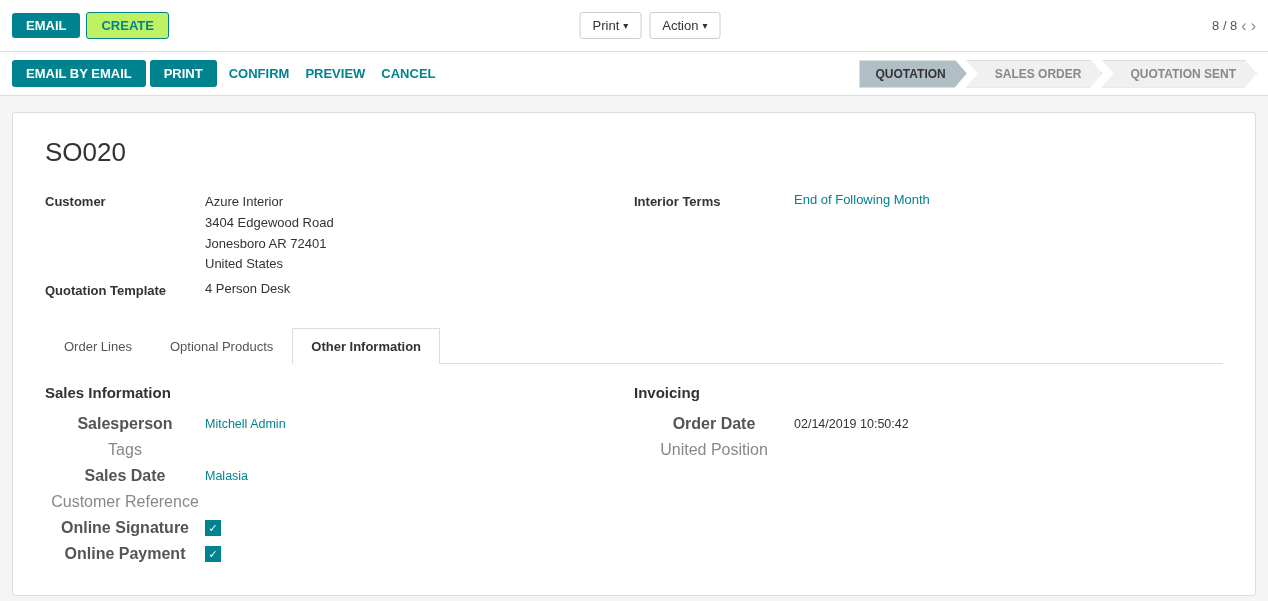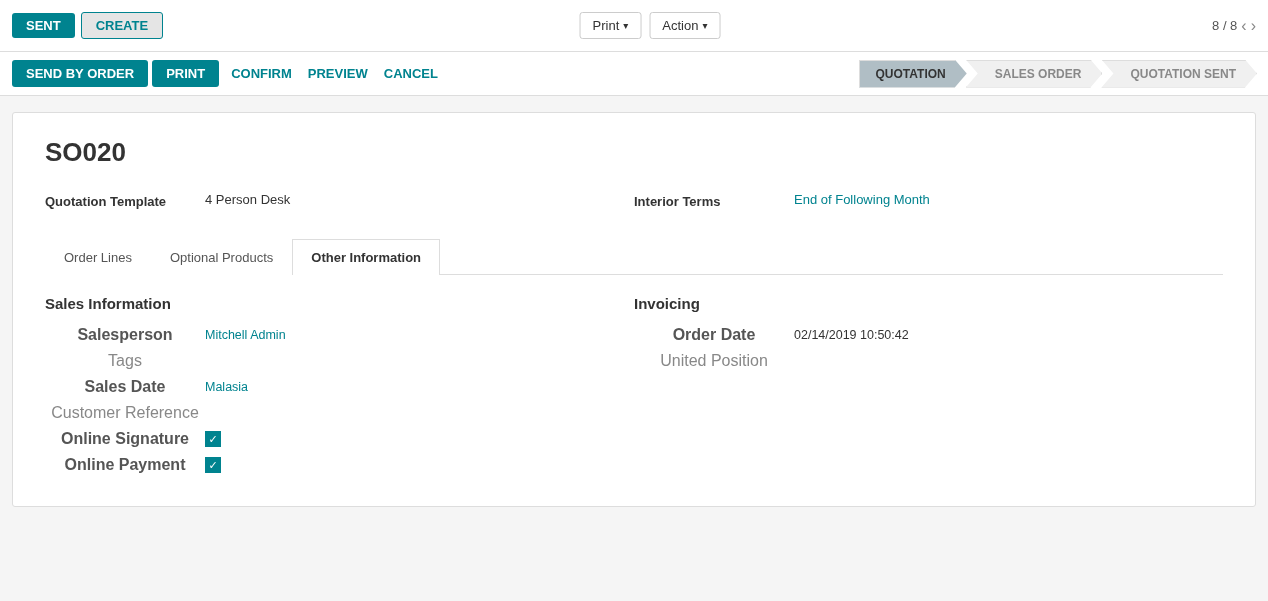--- a/index.html
+++ b/index.html
@@ -19,21 +19,21 @@
       color: #fff;
       border: none;
       padding: 5px 14px;
       border-radius: 3px;
       font-size: 13px;
       font-weight: bold;
       cursor: pointer;
       margin-right: 6px;
     }
     .btn-create {
-      background: #e5e5e5;
+      background: #bef264;
       color: #00838f;
       border: 1px solid #00838f;
       padding: 5px 14px;
       border-radius: 3px;
       font-size: 13px;
       font-weight: bold;
       cursor: pointer;
     }
     .dropdown-btn {
       background: #fff;
@@ -138,21 +138,21 @@
       padding: 16px 12px;
     }
     .document-card {
       background: #fff;
       border: 1px solid #ddd;
       border-radius: 3px;
       padding: 24px 32px;
     }
     .doc-title {
       font-size: 26px;
-      font-weight: bold;
+      font-weight: normal;
       color: #333;
       margin-bottom: 24px;
     }
     .form-grid {
       display: grid;
       grid-template-columns: 1fr 1fr;
       gap: 0;
       margin-bottom: 24px;
     }
     .form-section { }
@@ -251,61 +251,70 @@
 
     .top-controls {
       display: flex;
       align-items: center;
     }
   </style>
 </head>
 <body>
 
 <div class="top-bar">
-  <button class="btn-edit">SENT</button>
+  <button class="btn-edit">EMAIL</button>
   <button class="btn-create">CREATE</button>
   <div class="top-controls" style="margin-left: 16px; position: absolute; left: 50%; transform: translateX(-50%); display:flex; gap:8px;">
     <button class="dropdown-btn">
       <span>Print</span>
       <span class="arrow">▾</span>
     </button>
     <button class="dropdown-btn">
       <span>Action</span>
       <span class="arrow">▾</span>
     </button>
   </div>
   <div class="pagination" style="margin-left:auto;">
     <span>8 / 8</span>
     <button class="pag-btn">‹</button>
     <button class="pag-btn">›</button>
   </div>
 </div>
 
 <div class="action-bar">
-  <button class="btn-send-email">SEND BY ORDER</button>
+  <button class="btn-send-email">EMAIL BY EMAIL</button>
   <button class="btn-print">PRINT</button>
   <button class="action-link">CONFIRM</button>
   <button class="action-link">PREVIEW</button>
   <button class="action-link">CANCEL</button>
 
   <div class="status-pipeline">
     <div class="status-step active">QUOTATION</div>
     <div class="status-step">SALES ORDER</div>
     <div class="status-step">QUOTATION SENT</div>
   </div>
 </div>
 
 <div class="main-content">
   <div class="document-card">
     <div class="doc-title">SO020</div>
 
     <div class="form-grid">
 
       <div class="form-section">
         <div class="form-row">
+          <div class="form-label">Customer</div>
+          <div class="form-value multiline">
+            <div class="link">Azure Interior</div>
+            <div>3404 Edgewood Road</div>
+            <div>Jonesboro AR 72401</div>
+            <div>United States</div>
+          </div>
+        </div>
+        <div class="form-row">
           <div class="form-label">Quotation Template</div>
           <div class="form-value">4 Person Desk</div>
         </div>
       </div>
 
       <div class="form-section">
         <div class="form-row">
           <div class="form-label">Interior Terms</div>
           <div class="form-value link">End of Following Month</div>
         </div>

